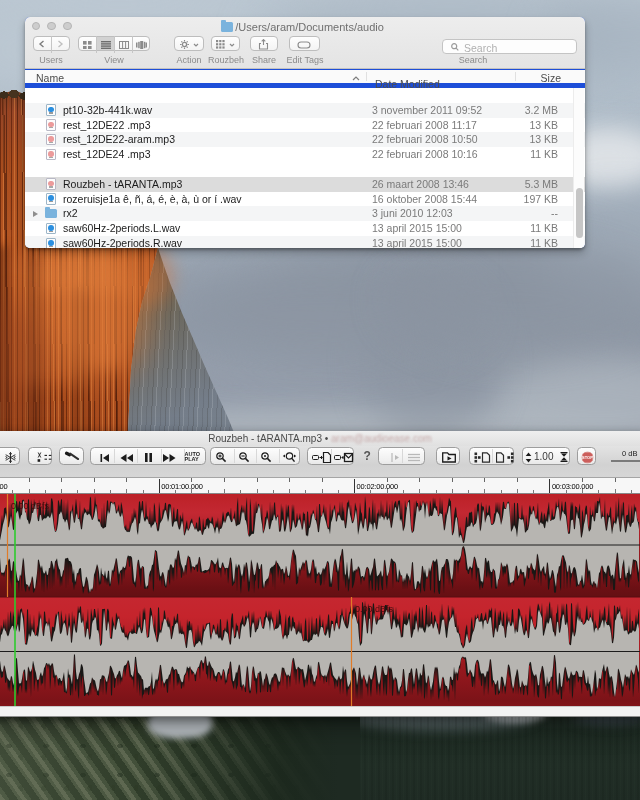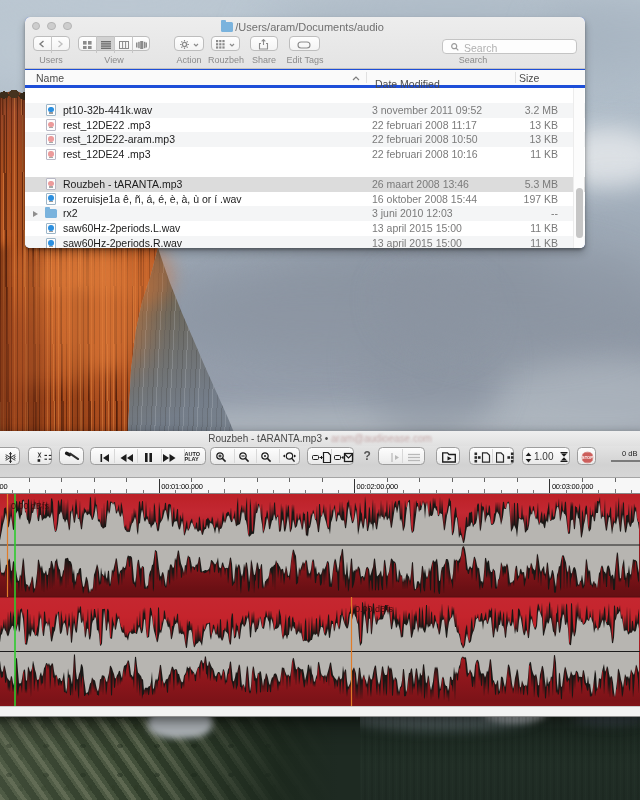--- a/index.html
+++ b/index.html
@@ -37,21 +37,21 @@
  background:#1d4ed8;box-shadow:0 2px 3px rgba(0,0,0,.3),0 5px 9px rgba(0,0,0,.24);overflow:hidden}
 #fchrome{position:absolute;left:0;top:0;width:560px;height:52px;background:linear-gradient(180deg,#ededed,#e4e4e4);border-bottom:1px solid #c2c2c2}
 .light{position:absolute;top:4.5px;width:8.6px;height:8.6px;border-radius:50%;background:#cdcdcd;border:1px solid #b4b4b4}
 #ftitle{position:absolute;left:0;right:0;top:3.5px;text-align:center;font-size:11px;color:#6f6f6f}
 #ffold{position:absolute;left:196px;top:5px;width:12px;height:9.5px;background:#7ab3dd;border-radius:1.5px}
 #ffold:before{content:"";position:absolute;left:0;top:-2px;width:5px;height:3px;background:#7ab3dd;border-radius:1px 1px 0 0}
 .fbtn{position:absolute;top:19.2px;height:15px;background:linear-gradient(180deg,#fefefe,#f4f4f4);border:1px solid #bdbdbd;border-radius:4px}
 .flabel{position:absolute;top:37.5px;font-size:9px;color:#8b8b8b;text-align:center}
 .seg{position:absolute;top:0;bottom:0;border-left:1px solid #c6c6c6}
 .ic{position:absolute;left:0;top:0}
-#fheader{position:absolute;left:0;top:53px;width:560px;height:17px;background:#fafafa;border-bottom:2px solid #1d4ed8;font-size:10.5px;color:#4c4c4c}
+#fheader{position:absolute;left:0;top:53px;width:560px;height:17px;background:#fafafa;border-bottom:4px solid #1d4ed8;font-size:10.5px;color:#4c4c4c}
 #fheader .div{position:absolute;top:2px;bottom:2px;width:1px;background:#e0e0e0}
 #frows{position:absolute;left:0;top:71px;width:560px;height:160px;background:#fff;font-size:10.5px;color:#1c1c1c}
 .row{position:absolute;left:0;width:560px;height:14.8px;line-height:14.8px;white-space:nowrap}
 .row .nm{position:absolute;left:38px;top:0}
 .row .dt{position:absolute;left:347px;top:0;color:#7a7a7a}
 .row .sz{position:absolute;right:27px;top:0;color:#7a7a7a;text-align:right}
 .stripe{background:#f4f5f6}
 .sel{background:#dcdcdc}
 .icon-doc{position:absolute;left:21px;top:1.5px;width:9.5px;height:11.5px;background:#fdfdfd;border:.7px solid #9db6c8;border-radius:1px}
 .icon-doc:before{content:"";position:absolute;left:1.2px;top:1.4px;width:5.8px;height:5.8px;border-radius:50%;background:#2a8fe0}
@@ -242,21 +242,21 @@
 <div class="flabel" style="left:428px;width:40px">Search</div>
 </div>
 <div id="fheader">
 <div style="position:absolute;left:11px;top:2px">Name</div>
 <svg class="ic" style="left:327.0px;top:6.0px" width="8" height="5" viewBox="0 0 8 5">
         <path d="M1 4 L4 1 L7 4" stroke="#7e7e7e" stroke-width="1.2" fill="none"></path>
       </svg>
 <div class="div" style="left:341px"></div>
 <div style="position:absolute;left:350px;top:8px">Date Modified</div>
 <div class="div" style="left:490px"></div>
-<div style="position:absolute;left:494px;top:2px;width:42px;text-align:left">Size</div>
+<div style="position:absolute;left:494px;top:2px;width:42px;text-align:right">Size</div>
 </div>
 <div id="frows">
 <div class="row stripe" style="top:14.8px">
 <div class="icon-doc"></div>
 <div class="nm">pt10-32b-441k.wav</div>
         <div class="dt">3 november 2011 09:52</div>
         <div class="sz">3.2 MB</div>
       </div>
 <div class="row " style="top:29.6px">
 <div class="icon-mp3"></div>

